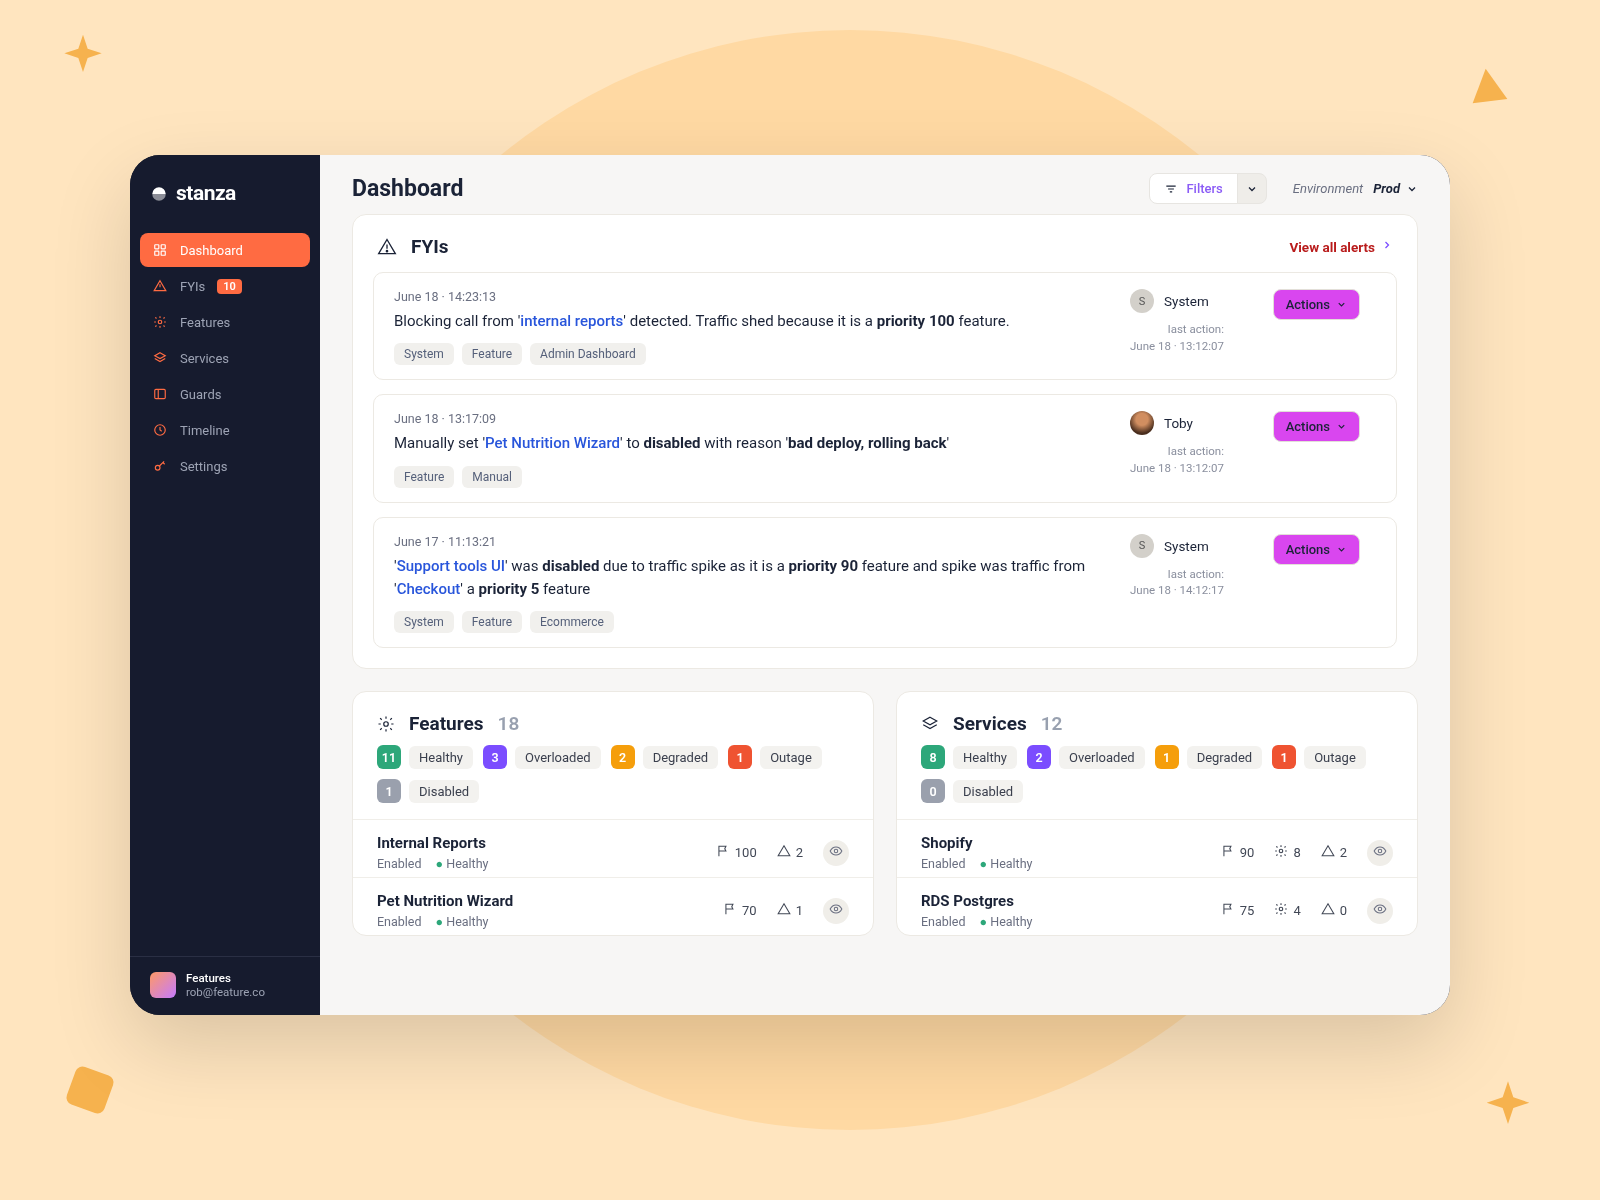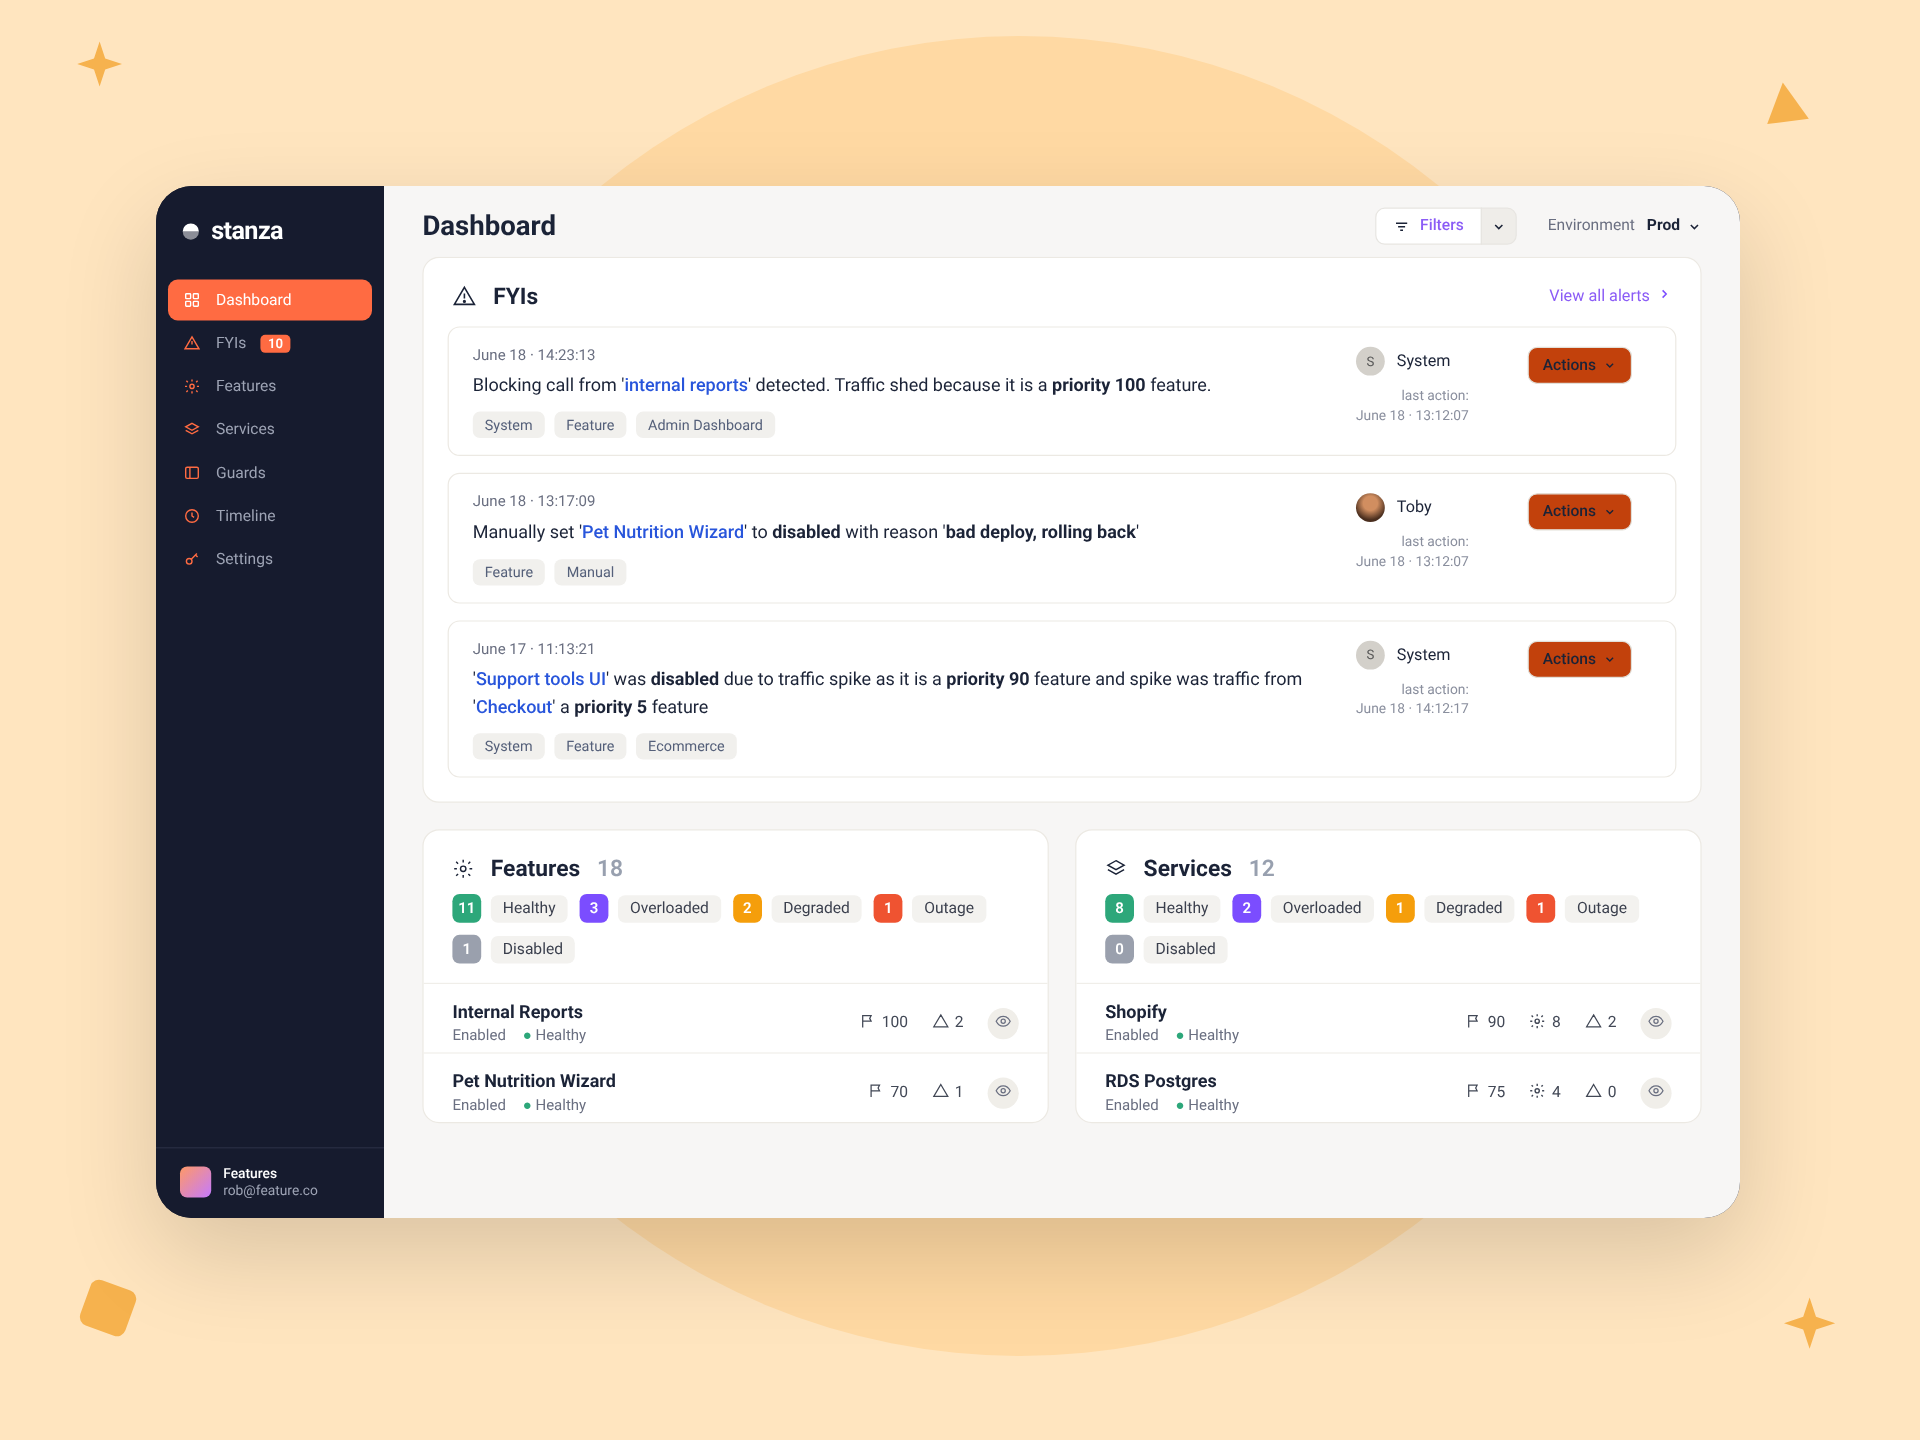--- a/index.html
+++ b/index.html
@@ -97,58 +97,58 @@
 .btn {
   background: #fff; border: 1px solid #e7e5e1;
   border-radius: 8px;
   padding: 7px 14px;
   font-size: 13px; font-weight: 500;
   display: flex; align-items: center; gap: 8px;
   cursor: pointer;
   color: #8b5cf6;
 }
 .filters-chev { margin-left:-1px; border-top-left-radius:0; border-bottom-left-radius:0; padding: 7px 8px; background:#efede9;}
-.env-wrap { display: flex; gap: 10px; font-size:13px;}
+.env-wrap { display: flex; gap: 10px; font-size:13px;font-style:italic;}
 .env-label { color: #6a6f81; }
 .env-value { font-weight: 700; color: #1b2337; display:flex; gap:6px; align-items:center;}
 .content { padding: 0 32px 0 32px; overflow:hidden; }
 .panel {
   background: #fff;
   border-radius: 14px;
   border: 1px solid #ece9e3;
   margin-bottom: 22px;
 }
 .panel-header {
   display: flex; align-items: center; justify-content: space-between;
   padding: 20px 24px 14px 24px;
 }
 .panel-title { display:flex; gap: 14px; align-items:center; font-size: 19px; font-weight: 700; color:#1b2337;}
 .panel-title .count { color: #98a0af; font-weight:600;}
-.link-purple { color: #8b5cf6; font-size: 13.5px; font-weight: 400; display:flex; gap:6px; cursor:pointer;}
+.link-purple { color: #b91c1c; font-size: 13.5px; font-weight: 700; display:flex; gap:6px; cursor:pointer;}
 .alert-card {
   border: 1px solid #ece9e3;
   border-radius: 10px;
   margin: 0 20px 14px 20px;
   padding: 16px 36px 14px 20px;
   display: flex;
 }
 .alert-main { flex: 1; }
 .alert-side { width: 230px; display:flex; align-items:flex-start; justify-content:space-between;}
 .alert-ts { font-size: 12.5px; color:#6a6f81; margin-bottom: 6px;}
 .alert-text { font-size: 15px; color:#1b2337; line-height: 1.55; }
 .alert-text .hl-blue { color:#2855db; font-weight:500;}
 .alert-text b { font-weight:700; }
 .tags { display:flex; gap:8px; margin-top:10px;}
 .tag { background:#f1f0ed; color:#55607a; font-size:12px; padding:4px 10px; border-radius:6px;}
 .actor { display:flex; align-items:center; gap:10px; font-size:13.5px; color:#1b2337;}
 .actor-avatar { width:24px; height:24px; border-radius:50%; background:#d3d0ca; display:flex; align-items:center; justify-content:center; font-size:11px; color:#555; overflow:hidden;}
 .actor-avatar.photo { background: radial-gradient(circle at 50% 35%, #d18e60 30%, #4a2e1e 70%); }
 .last-action { font-size:11.5px; color:#8a8f9e; margin-top:8px; line-height:1.45;text-align:right;}
 .actions-btn {
-  background:#c2410c; border:1px solid #e2dfd8; border-radius:8px;
+  background:#d946ef; border:1px solid #e2dfd8; border-radius:8px;
   padding:7px 12px; font-size:13px; display:flex; gap:6px; align-items:center;
   cursor:pointer; color:#1b2337; font-weight:500;
 }
 .two-col { display:flex; gap:22px; }
 .two-col .panel { flex:1; }
 .status-pills { display:flex; flex-wrap:wrap; gap:10px; padding: 0 24px 10px 24px;}
 .pill { display:flex; align-items:center; gap:8px; font-size:13px; color:#3a3f4d;}
 .pill .cnt { width:24px; height:24px; border-radius:6px; display:flex; align-items:center; justify-content:center; color:#fff; font-weight:600; font-size:12.5px;}
 .pill .lbl-wrap { background:#f3f2ef; padding:4px 10px; border-radius:6px;}
 .c-green{background:#2da77a;} .c-purple{background:#7b4dff;} .c-orange{background:#f59e0b;} .c-red{background:#ef5331;} .c-grey{background:#9aa0ad;}

